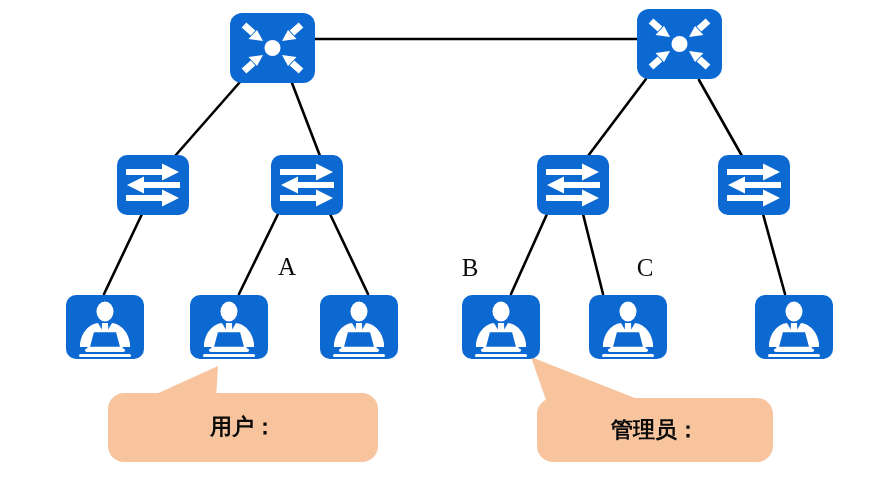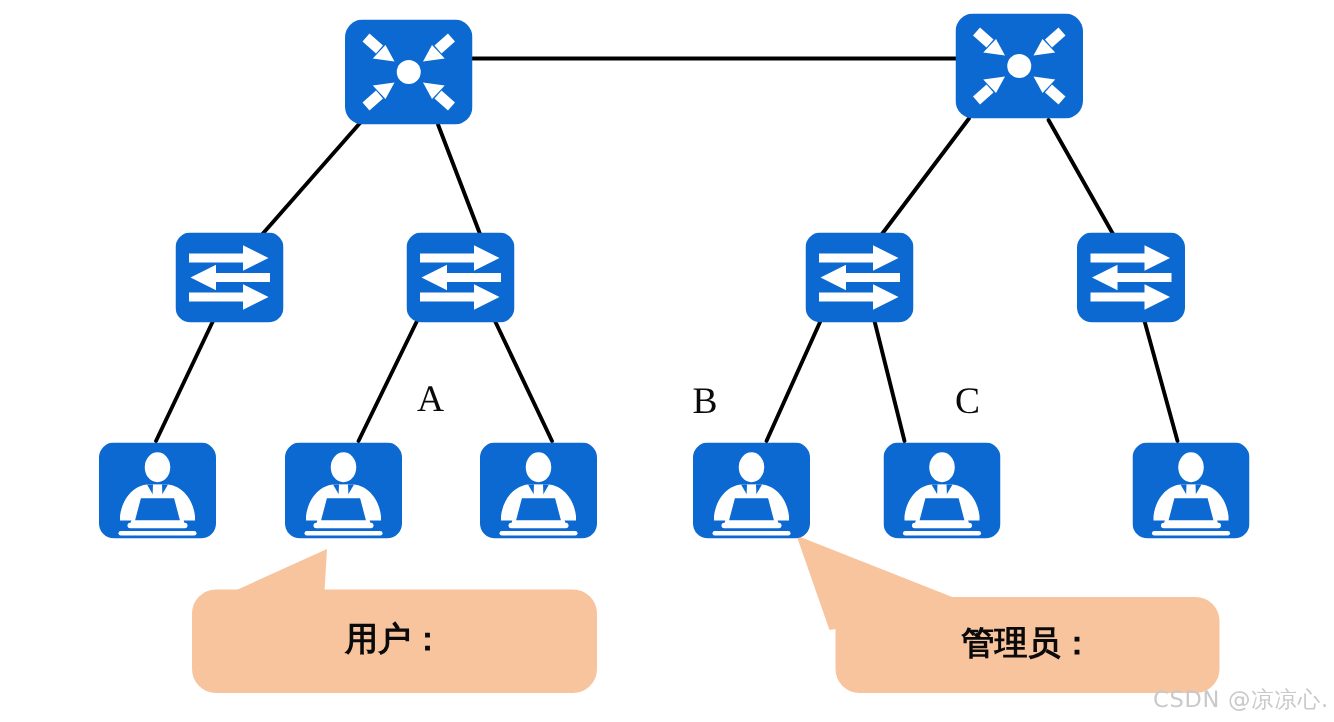--- a/index.html
+++ b/index.html
@@ -23,24 +23,23 @@
     position:absolute;z-index:2;width:40px;text-align:center;
     font-family:"Liberation Serif","DejaVu Serif",serif;
     font-size:25px;color:var(--text-black);line-height:1;
   }
   .bubble{
     position:absolute;z-index:3;background:var(--bubble-peach);
     border-radius:16px;display:flex;flex-direction:column;
     align-items:center;justify-content:center;
     color:var(--text-black);font-weight:bold;font-size:22px;line-height:1.22;
     font-family:"DejaVu Sans","Liberation Sans",sans-serif;
-    margin-left:20px;
   }
   .bubble-user{left:108px;top:393px;width:270px;height:69px;}
-  .bubble-admin{left:537px;top:398px;width:256px;height:64px;}
+  .bubble-admin{left:537px;top:398px;width:236px;height:64px;}
   .watermark{
     position:absolute;right:3px;bottom:5px;z-index:4;
     font-size:15px;color:var(--watermark-gray);letter-spacing:0.5px;
   }
   .defs-holder{position:absolute;width:0;height:0;overflow:hidden;}
 </style>
 </head>
 <body>
 
 <div class="stage">
@@ -178,15 +177,14 @@
   <div class="pc-label" style="left:450px;top:255px;">B</div>
   <div class="pc-label" style="left:625px;top:255px;">C</div>
 
   <div class="bubble bubble-user">
     <div>用户：</div>
   </div>
   <div class="bubble bubble-admin">
     <div>管理员：</div>
   </div>
 
-  <div class="watermark">CSDN @凉凉心.</div>
 
 </div>
 
 </body></html>

